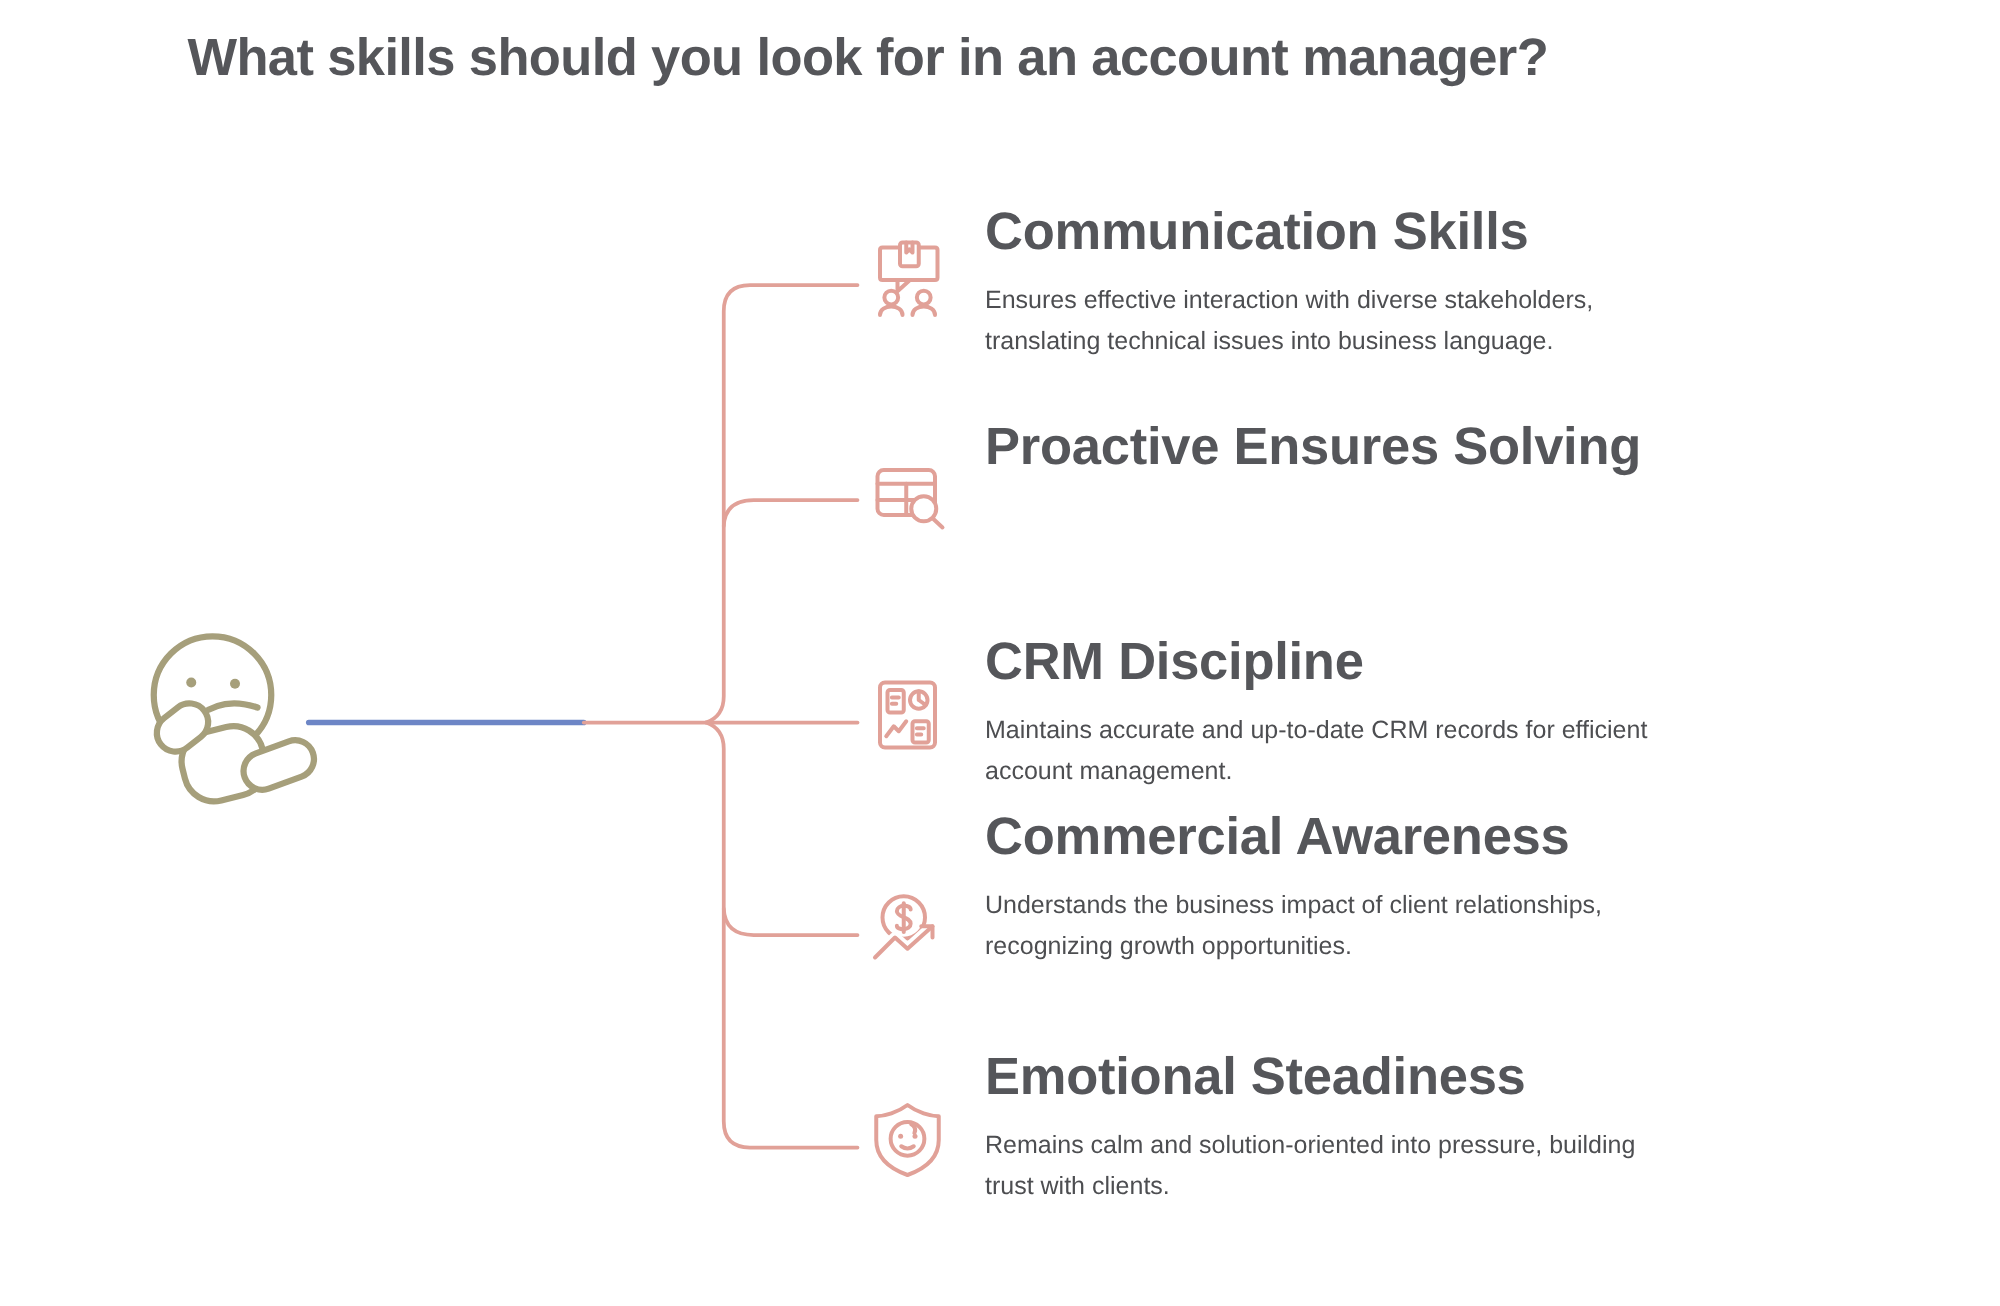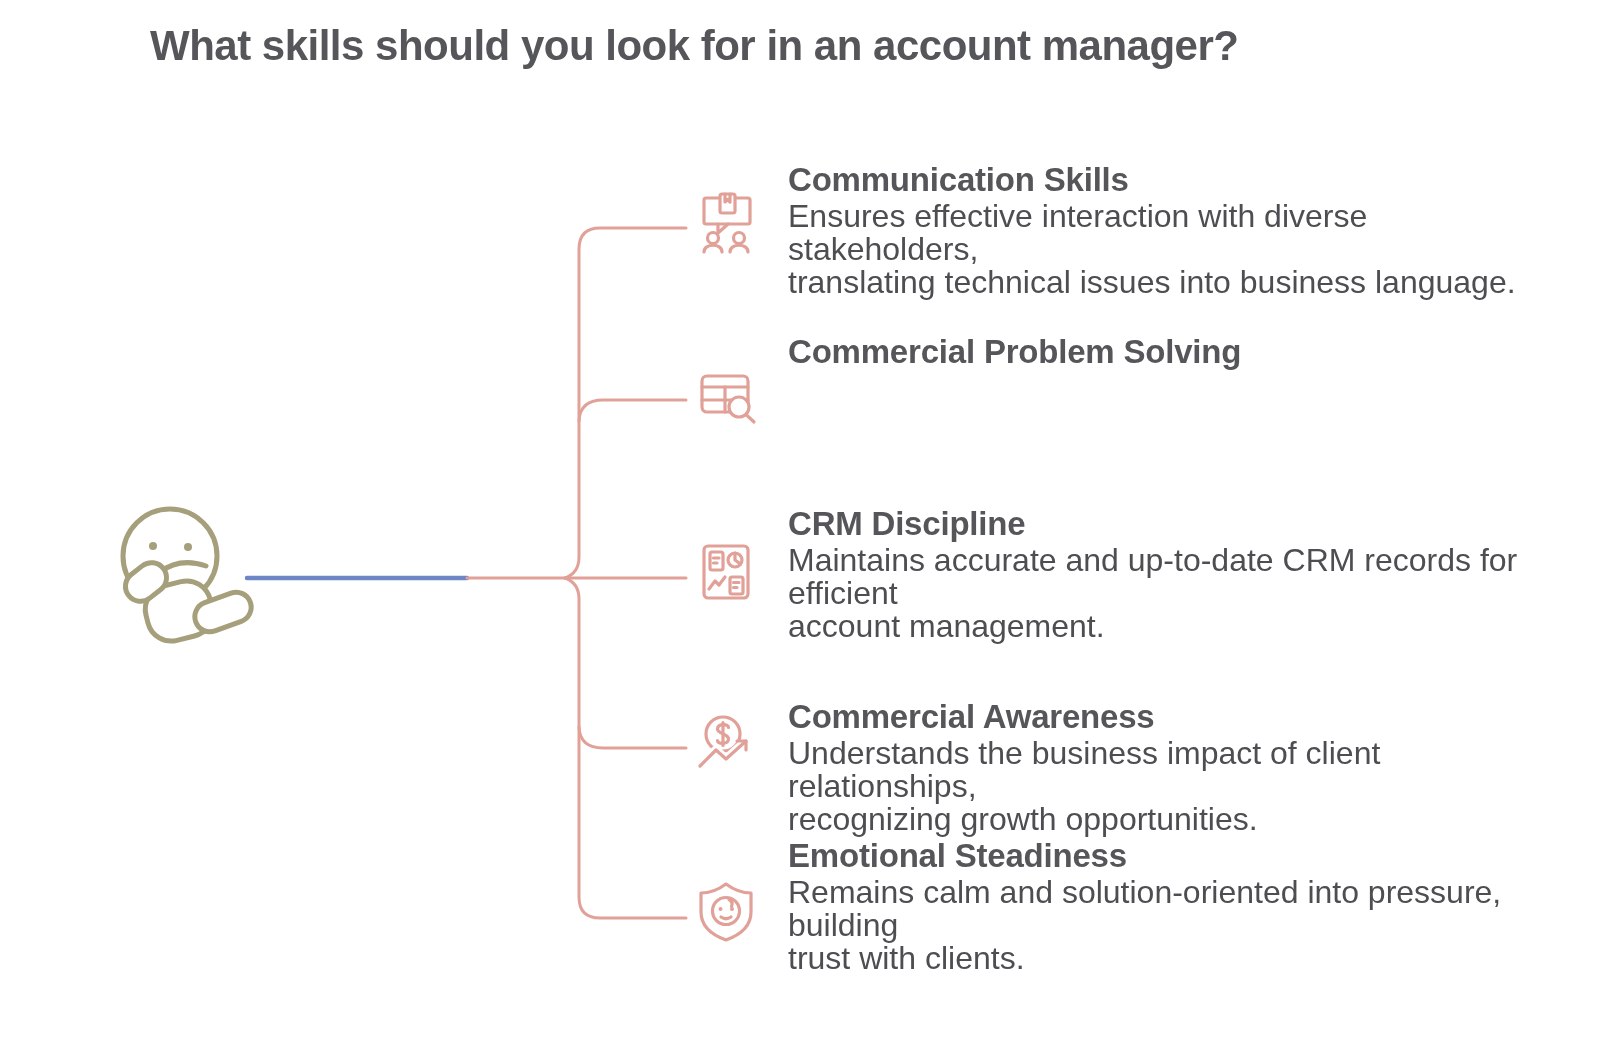--- a/index.html
+++ b/index.html
@@ -21,29 +21,30 @@
   }
   .title{
     position:absolute;left:150px;top:22px;
     font-size:42px;font-weight:700;letter-spacing:-0.5px;
     color:var(--heading);
   }
   svg.lines{position:absolute;left:0;top:0;}
   .face-svg{position:absolute;left:116px;top:505px;}
   .skill{position:absolute;left:788px;width:740px;}
   .skill h2{
-    font-size:33px;font-weight:700;color:var(--heading);
+    font-size:42px;font-weight:700;color:var(--heading);
     line-height:1.2;letter-spacing:-0.2px;
   }
   .skill p{
-    font-size:32px;color:var(--body);line-height:33px;
+    margin-top:14px;
+    font-size:20px;color:var(--body);line-height:33px;
     white-space:pre-line;
   }
   .skill-0{top:160px;} .skill-1{top:332px;} .skill-2{top:504px;}
-  .skill-3{top:697px;} .skill-4{top:836px;}
+  .skill-3{top:644px;} .skill-4{top:836px;}
   .skill-icon{position:absolute;width:68px;height:68px;left:692px;}
   .icon-0{top:188px;} .icon-1{top:360px;} .icon-2{top:538px;}
   .icon-3{top:708px;} .icon-4{top:878px;}
   .skill-icon svg{width:68px;height:68px;display:block;}
   .st{stroke:var(--salmon);stroke-width:3.2;fill:none;stroke-linecap:round;stroke-linejoin:round;}
   .stf{fill:var(--salmon);stroke:none;}
   .stw{stroke:#fff;stroke-width:9;fill:none;stroke-linecap:round;stroke-linejoin:round;}
   .kh{stroke:var(--khaki);stroke-width:5;fill:none;stroke-linecap:round;stroke-linejoin:round;}
   .khf{fill:var(--khaki);stroke:none;}
   .khw{stroke:var(--khaki);stroke-width:5;fill:#fff;stroke-linecap:round;stroke-linejoin:round;}
@@ -132,21 +133,21 @@
       <path d="M29,39 Q34,42.5 39,39" class="st"></path>
     </svg>
   </div>
 
   <div class="skill skill-0">
     <h2>Communication Skills</h2>
     <p>Ensures effective interaction with diverse stakeholders,
 translating technical issues into business language.</p>
   </div>
   <div class="skill skill-1">
-    <h2>Commercial Problem Solving</h2>
+    <h2>Proactive Ensures Solving</h2>
   </div>
   <div class="skill skill-2">
     <h2>CRM Discipline</h2>
     <p>Maintains accurate and up-to-date CRM records for efficient
 account management.</p>
   </div>
   <div class="skill skill-3">
     <h2>Commercial Awareness</h2>
     <p>Understands the business impact of client relationships,
 recognizing growth opportunities.</p>

